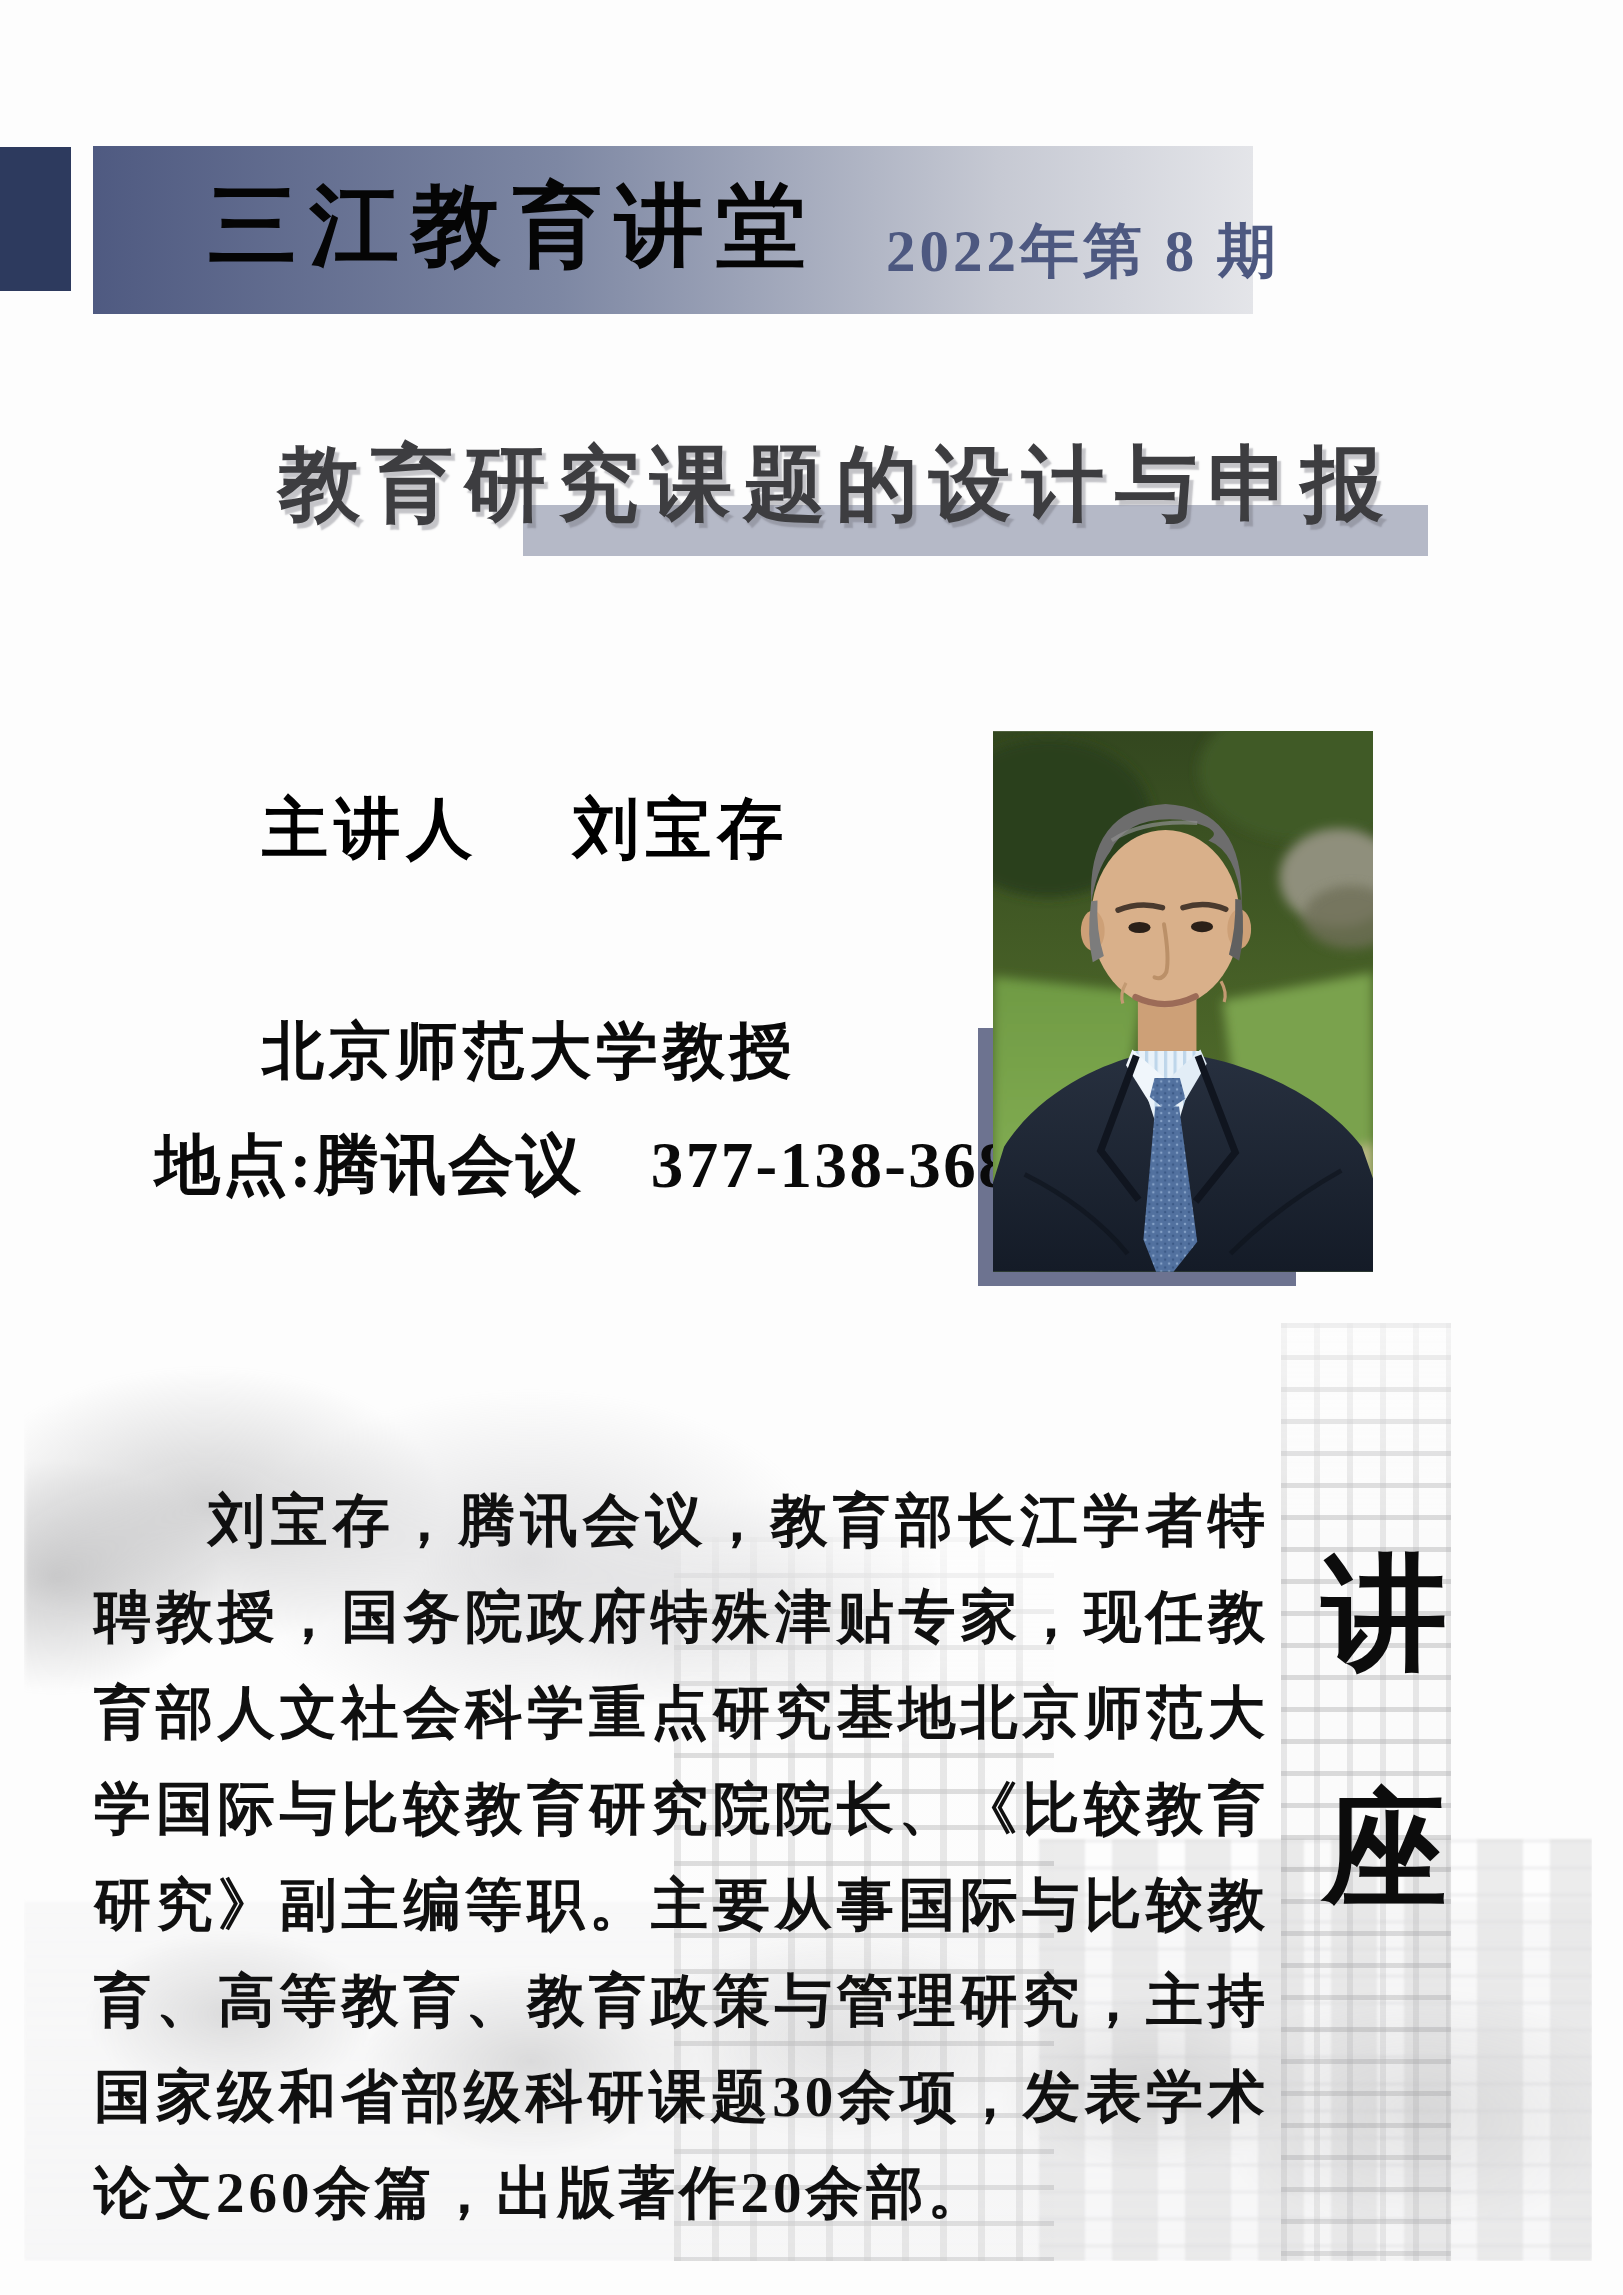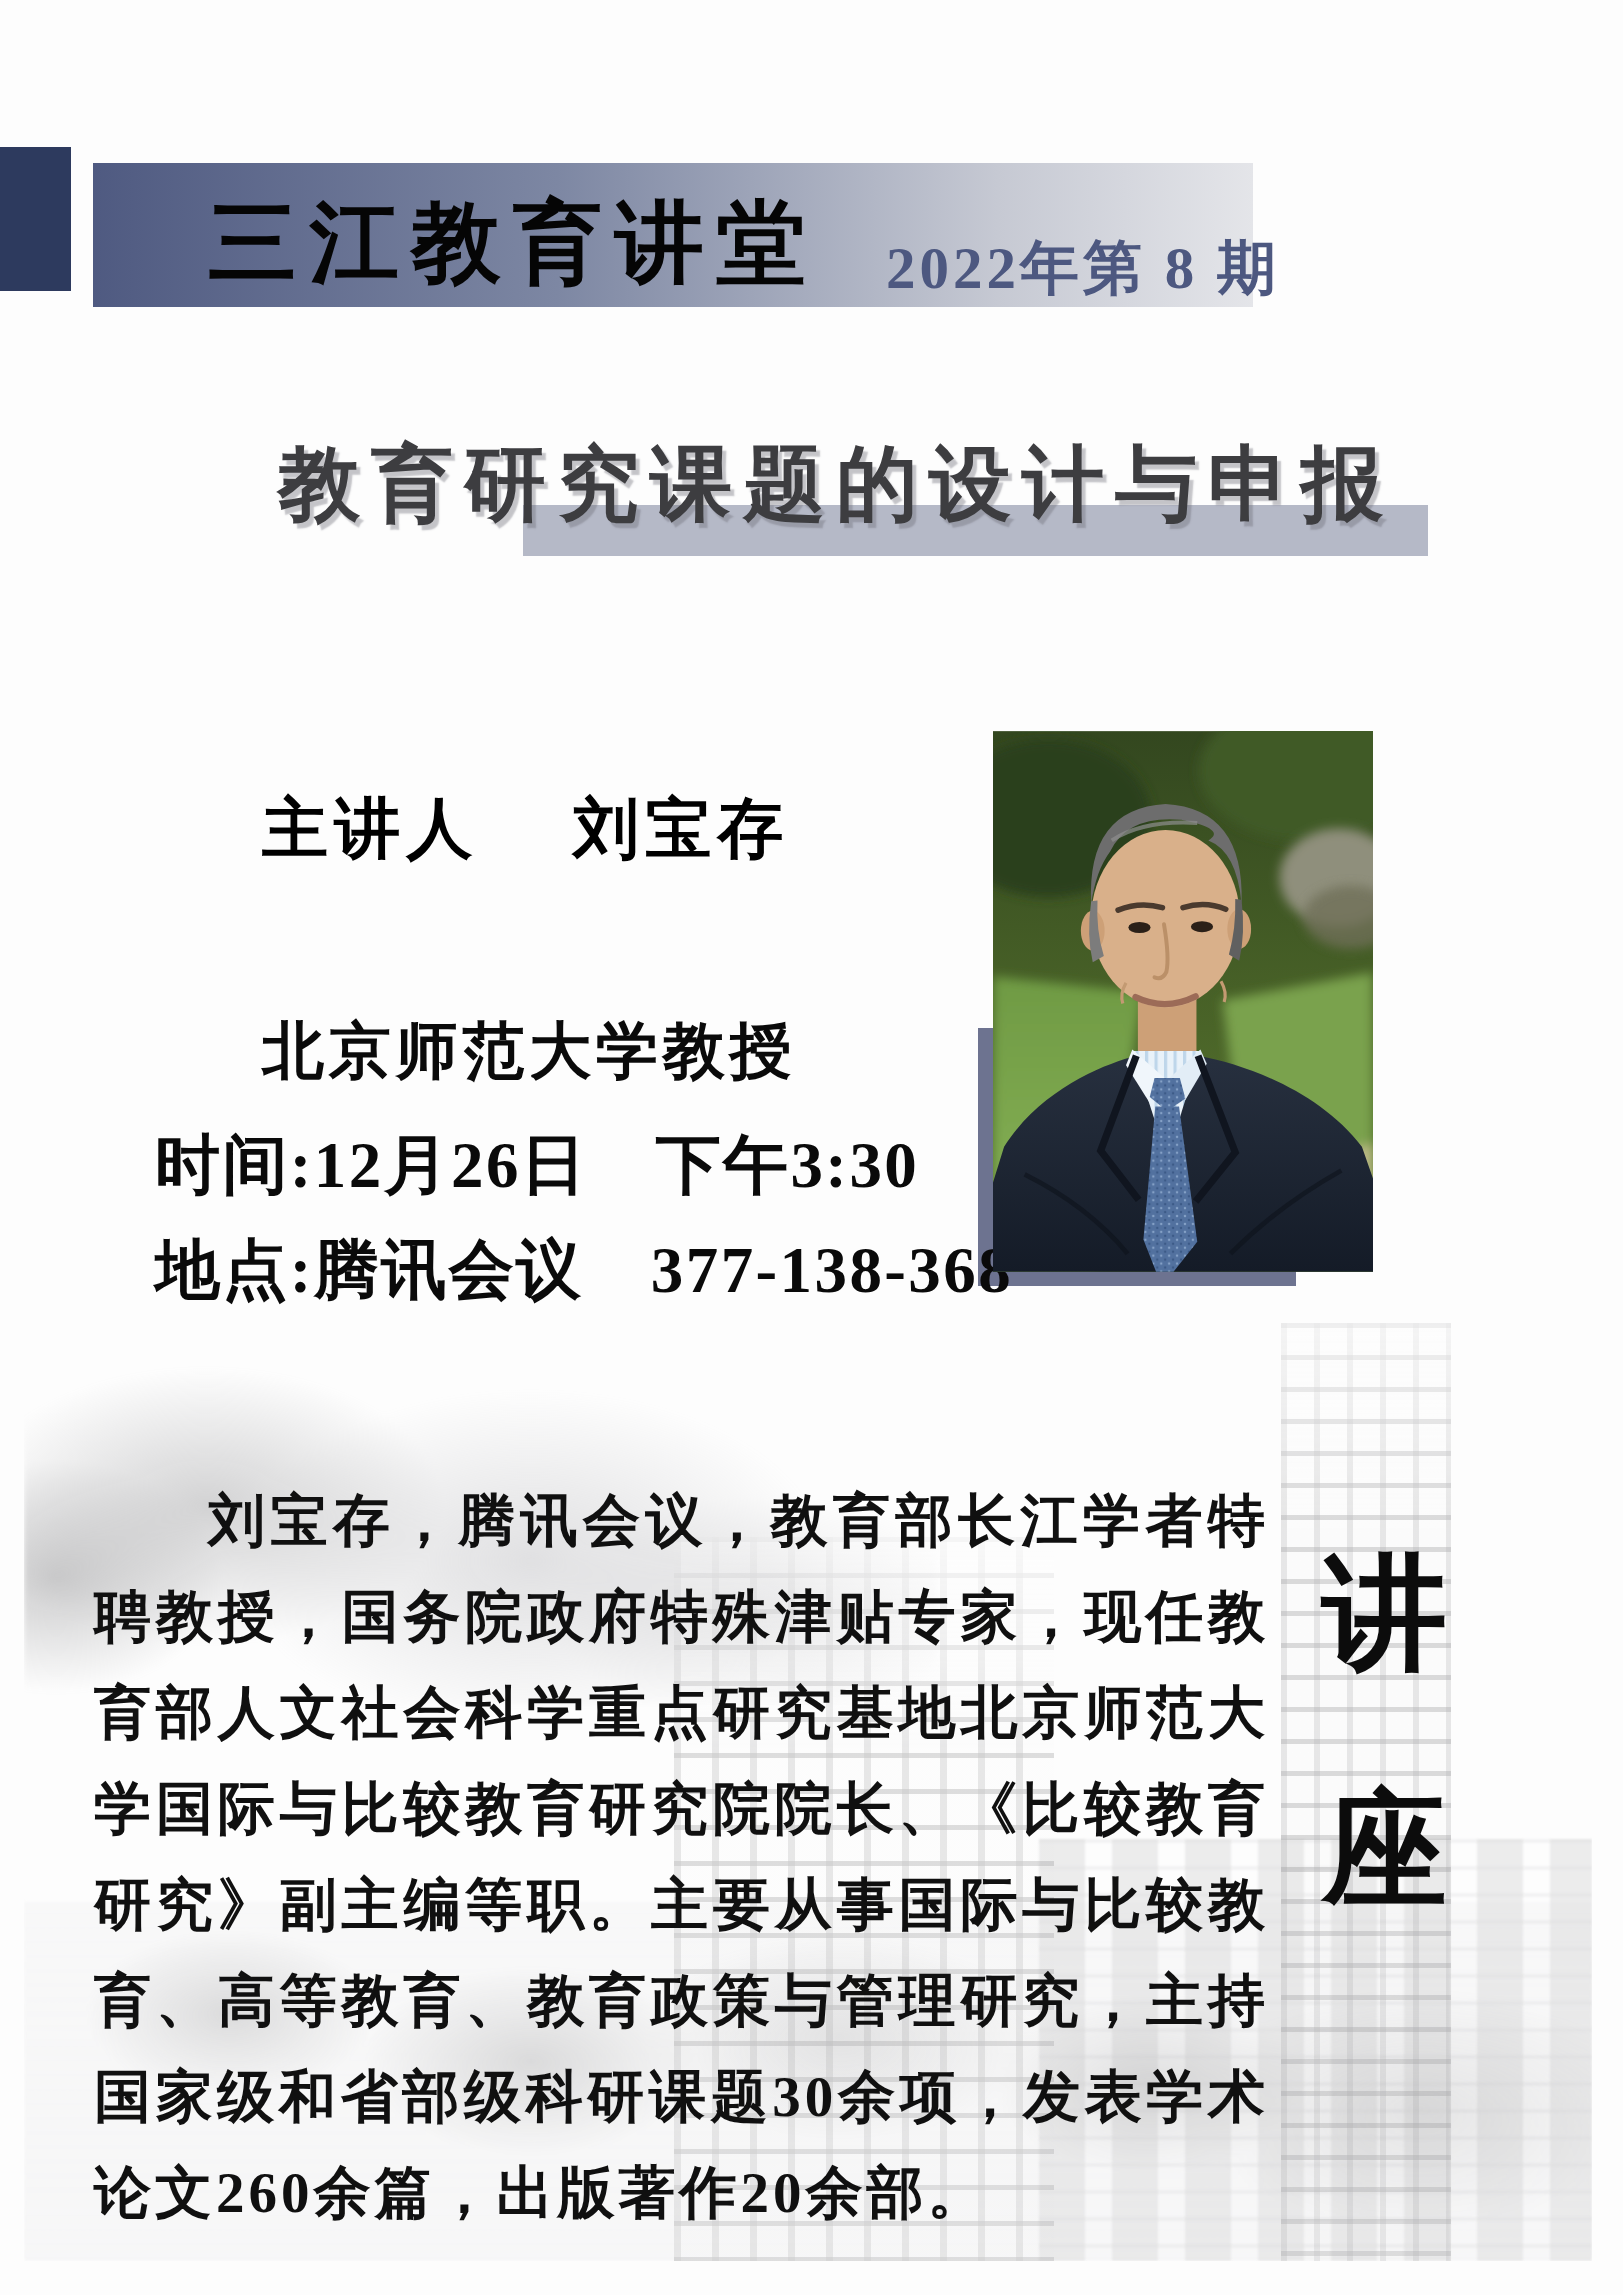--- a/index.html
+++ b/index.html
@@ -34,21 +34,21 @@
       radial-gradient(206px 119px at 206px 111px, rgba(140,140,142,.55), rgba(140,140,142,0) 70%),
       radial-gradient(238px 135px at 507px 159px, rgba(128,128,130,.5), rgba(128,128,130,0) 70%),
       radial-gradient(269px 143px at 816px 135px, rgba(150,150,152,.45), rgba(150,150,152,0) 72%),
       radial-gradient(222px 127px at 1126px 182px, rgba(138,138,140,.45), rgba(138,138,140,0) 70%),
       radial-gradient(301px 159px at 1395px 206px, rgba(150,150,152,.4), rgba(150,150,152,0) 75%),
       linear-gradient(to bottom, rgba(210,210,212,.25), rgba(225,225,227,.45));}
   .bg-collage .fade-top{position:absolute;left:0;top:0;width:100%;height:127px;
     background:linear-gradient(to bottom,#fdfdfd,rgba(253,253,253,0));}
   
   .navy-square{position:absolute;left:0;top:147px;width:71px;height:144px;background:#2d3a5e;z-index:2;}
-  .header-bar{position:absolute;left:93px;top:163px;width:1160px;height:144px;z-index:2;
+  .header-bar{position:absolute;left:93px;top:146px;width:1160px;height:168px;z-index:2;
     background:linear-gradient(to right,#4f5a81 0%,#7d87a3 40%,#c6c9d3 78%,#e4e5e9 100%);}
   .series-title{position:absolute;left:115px;top:36px;font-size:89px;line-height:89px;
     font-weight:bold;color:#050505;letter-spacing:12.7px;white-space:nowrap;}
   .issue-label{position:absolute;left:745px;top:75px;font-size:59px;line-height:60px;
     font-weight:bold;color:#4d5880;letter-spacing:4px;white-space:nowrap;margin-left:48px;}
   
   .title-block{position:absolute;left:0;top:0;width:1623px;z-index:2;}
   .title-highlight{position:absolute;left:523px;top:505px;width:905px;height:51px;background:#b5b9c7;}
   .lecture-title{position:absolute;left:278px;top:441px;font-size:82px;line-height:86px;
     font-family:"Liberation Sans", sans-serif;font-weight:bold;color:#3d3d40;
@@ -97,21 +97,20 @@
   <div class="title-highlight"></div>
   <div class="lecture-title">教育研究课题的设计与申报</div>
 </div>
 
 <div class="speaker-row">
   <span>主讲人</span><span class="gap"></span><span>刘宝存</span>
 </div>
 <div class="speaker-affiliation">北京师范大学教授</div>
 
 <div class="meta-lines">
-  <div class="meta-line">时间:12月26日　下午3:30</div>
   <div class="meta-line">地点:腾讯会议　377-138-368</div>
 </div>
 
 <div class="photo-backdrop"></div>
 <div class="speaker-photo">
   <svg viewBox="0 0 480 683" width="380" height="541" xmlns="http://www.w3.org/2000/svg">
     <defs>
       <linearGradient id="gTrees" x1="0" y1="0" x2="0" y2="1">
         <stop offset="0" stop-color="#33471f"></stop>
           <stop offset="0.55" stop-color="#4a6428"></stop>

